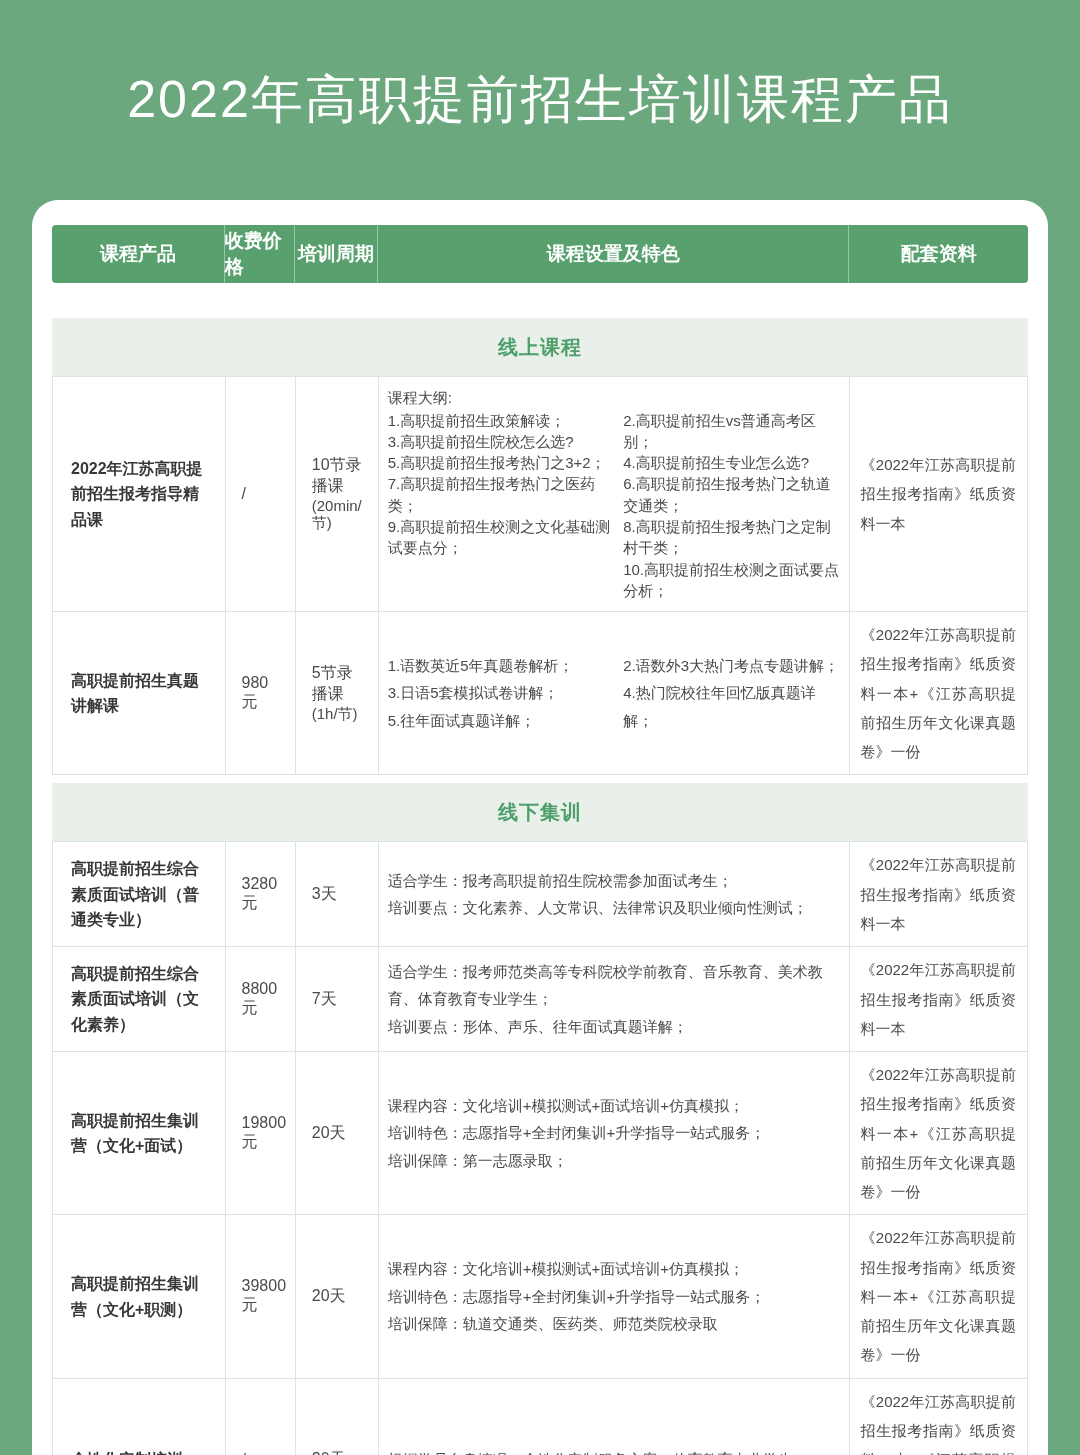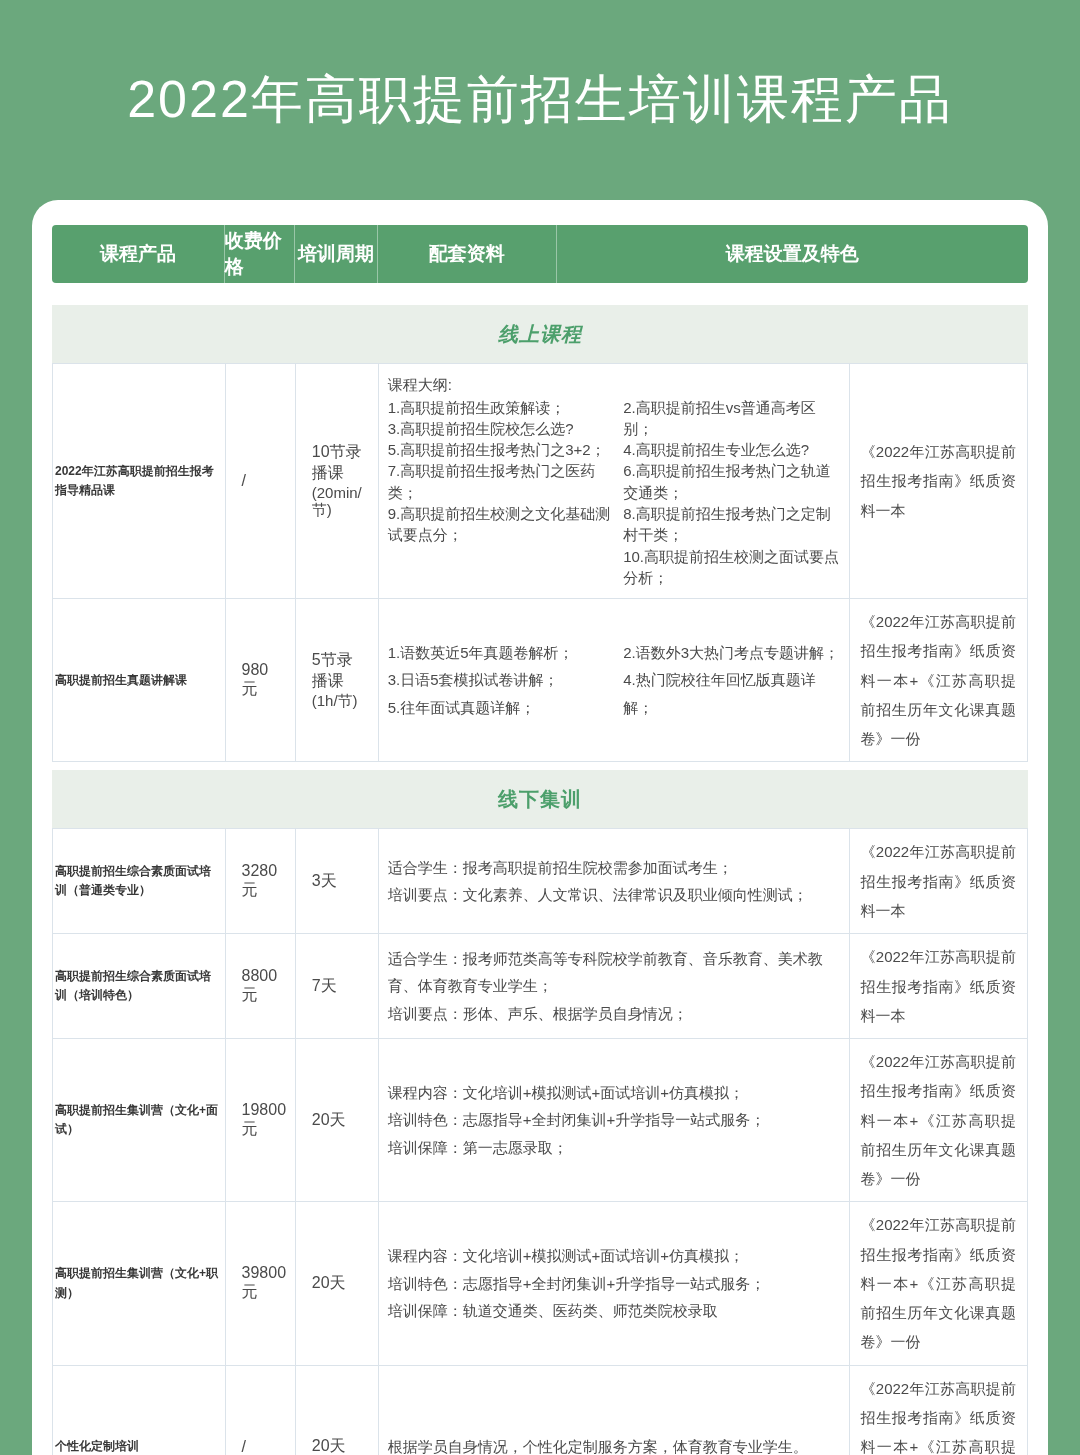--- a/index.html
+++ b/index.html
@@ -61,39 +61,39 @@
     height: 58px;
     background: #E9EFE9;
     display: flex;
     align-items: center;
     justify-content: center;
     color: #4C9F6B;
     font-size: 20px;
     font-weight: bold;
     letter-spacing: 1px;
   }
-  .band.first { margin-top: 22px; font-style: italic; }
+  .band.first { margin-top: 35px; }
   
   table.grid {
     width: 100%;
     border-collapse: collapse;
     table-layout: fixed;
   }
   .grid td {
     border: 1px solid #DBE3EA;
     vertical-align: middle;
     color: #4A4A4A;
     box-sizing: border-box;
   }
   td.product {
     font-weight: bold;
     color: #383838;
-    font-size: 12px;
+    font-size: 16px;
     line-height: 1.6;
-    padding: 8px 2px;
+    padding: 8px 18px;
   }
   td.center {
     font-size: 16px;
     padding: 16px;
   }
   td.features {
     padding: 10px 8px 10px 9px;
     font-size: 15px;
     line-height: 1.85;
   }
@@ -123,22 +123,22 @@
 <div class="title-wrap">
   <h1 class="page-title">2022年高职提前招生培训课程产品</h1>
 </div>
 
 <div class="card">
 
   <div class="thead">
     <div class="th cw1">课程产品</div>
     <div class="th cw2">收费价格</div>
     <div class="th cw3">培训周期</div>
+    <div class="th cw4">课程设置及特色</div>
     <div class="th cw5">配套资料</div>
-    <div class="th cw4">课程设置及特色</div>
   </div>
 
   <div class="band first">线上课程</div>
 
   <table class="grid">
     <colgroup>
         <col class="cw1">
         <col class="cw2">
         <col class="cw3">
         <col class="cw4">
@@ -215,26 +215,26 @@
         <td class="center">3280元</td>
         <td class="center">3天</td>
         <td class="features">
           <div>适合学生：报考高职提前招生院校需参加面试考生；</div>
           <div>培训要点：文化素养、人文常识、法律常识及职业倾向性测试；</div>
         </td>
         <td class="materials">《2022年江苏高职提前招生报考指南》纸质资料一本</td>
       </tr>
 
       <tr class="h105">
-        <td class="product">高职提前招生综合素质面试培训（培训特色）</td>
+        <td class="product">高职提前招生综合素质面试培训（文化素养）</td>
         <td class="center">8800元</td>
         <td class="center">7天</td>
         <td class="features">
           <div>适合学生：报考师范类高等专科院校学前教育、音乐教育、美术教育、体育教育专业学生；</div>
-          <div>培训要点：形体、声乐、根据学员自身情况；</div>
+          <div>培训要点：形体、声乐、往年面试真题详解；</div>
         </td>
         <td class="materials">《2022年江苏高职提前招生报考指南》纸质资料一本</td>
       </tr>
 
       <tr class="h109">
         <td class="product">高职提前招生集训营（文化+面试）</td>
         <td class="center">19800元</td>
         <td class="center">20天</td>
         <td class="features">
           <div>课程内容：文化培训+模拟测试+面试培训+仿真模拟；</div>

